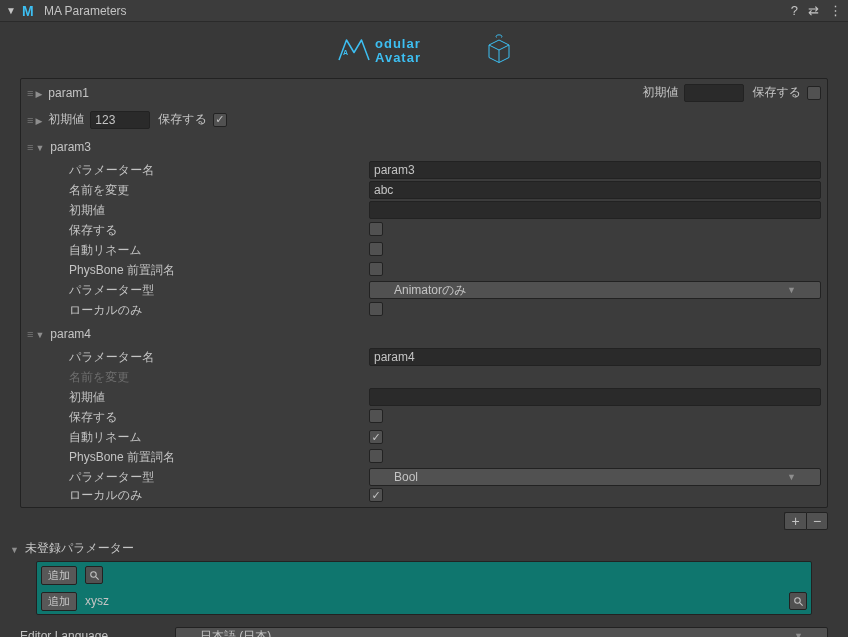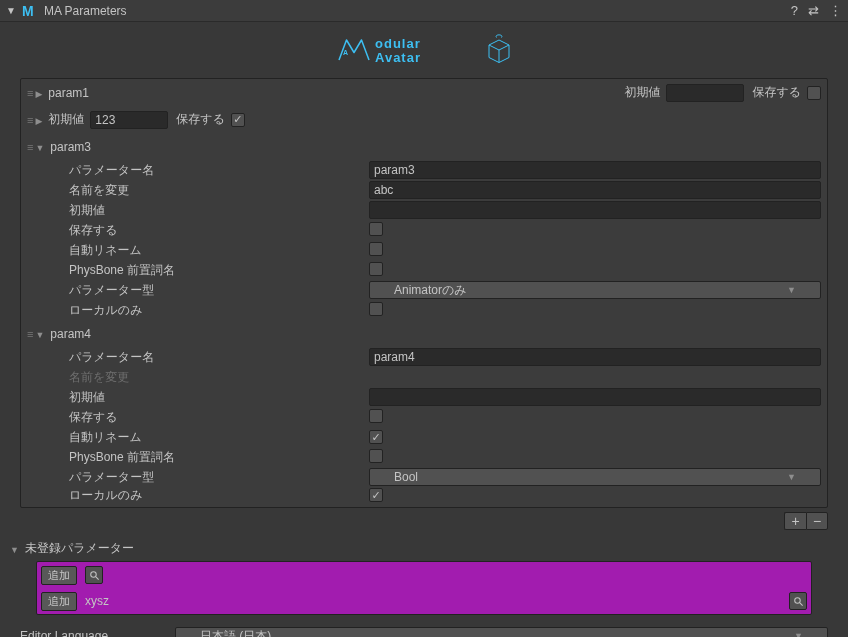--- a/index.html
+++ b/index.html
@@ -57,21 +57,21 @@
 .inline-label { color: #c4c4c4; margin-right: 6px; }
 .text-input {
   background: #2a2a2a;
   border: 1px solid #222;
   color: #c4c4c4;
   height: 18px;
   padding: 0 4px;
   border-radius: 2px;
   font-size: 12px;
 }
-.text-input.small { width: 78px; margin-right: 8px; }
+.text-input.small { width: 60px; margin-right: 8px; }
 .checkbox {
   width: 14px; height: 14px;
   background: #515151;
   border: 1px solid #222;
   border-radius: 2px;
   display: inline-flex;
   align-items: center;
   justify-content: center;
   cursor: pointer;
 }
@@ -121,21 +121,21 @@
 .list-btn:last-child { border-radius: 0 2px 2px 0; }
 .section-header {
   display: flex;
   align-items: center;
   padding: 2px 10px;
   color: #c4c4c4;
 }
 .unreg-box {
   margin: 2px 36px 8px 36px;
   border: 1px solid #222;
-  background: #a21caf;
+  background: #0f766e;
   border-radius: 2px;
 }
 .unreg-row {
   display: flex;
   align-items: center;
   height: 26px;
   padding: 0 4px;
 }
 .add-btn {
   background: #585858;

